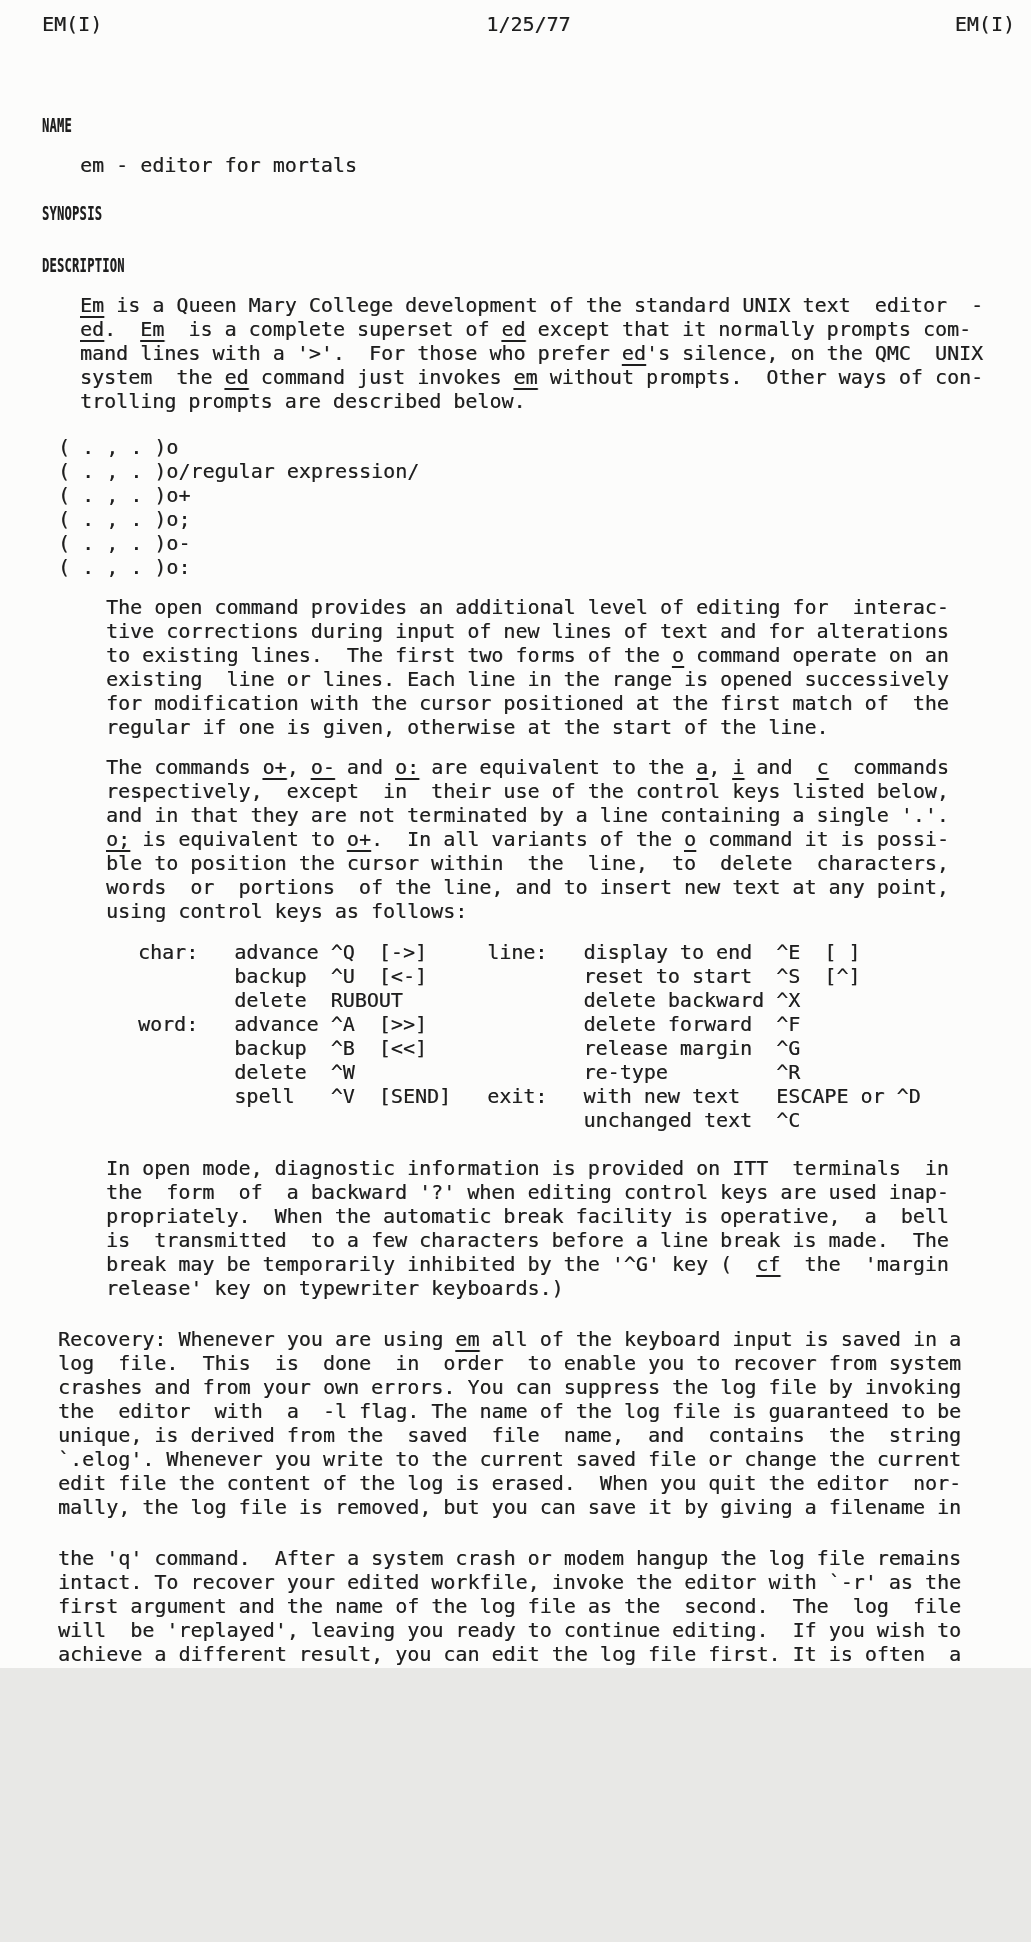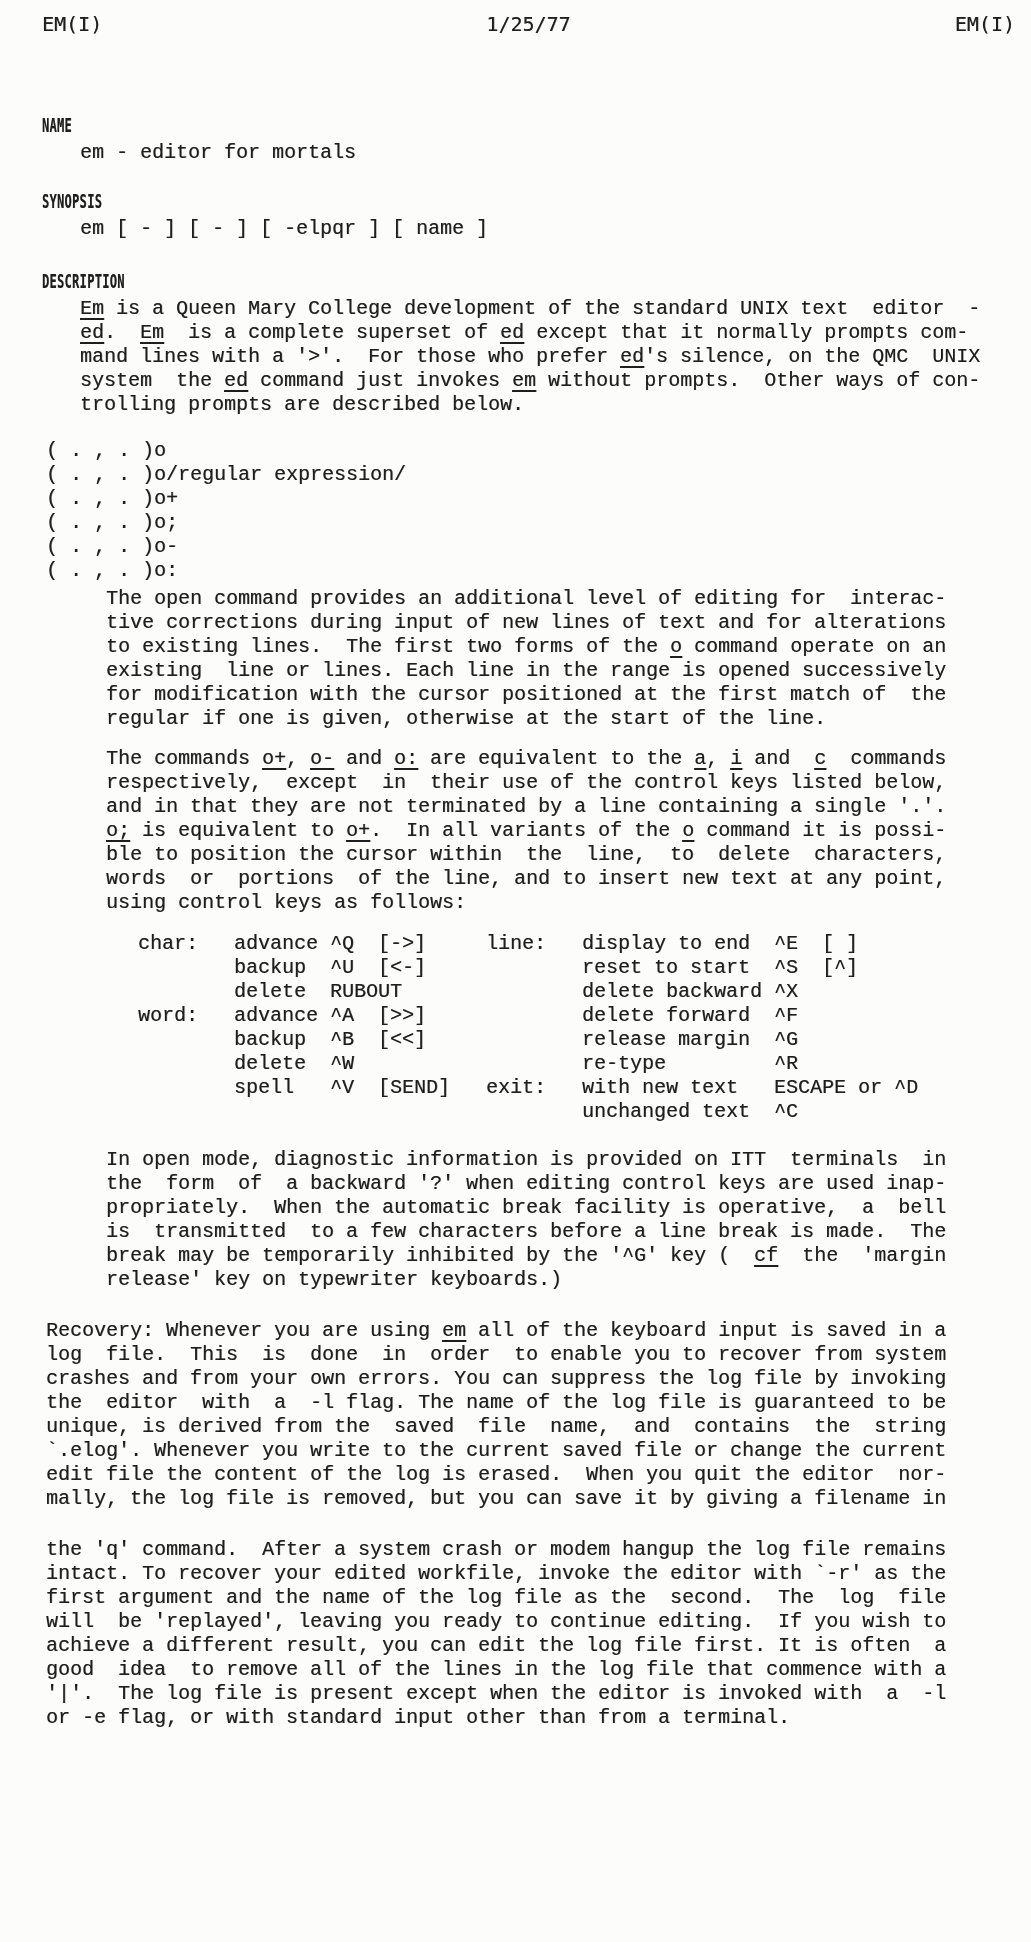--- a/index.html
+++ b/index.html
@@ -1,19 +1,19 @@
 <!DOCTYPE html>
 <html><head>
 <meta charset="utf-8">
 <style>
   html, body { margin: 0; padding: 0; background: #e8e8e6; }
   .page {
     position: relative;
     width: 1031px;
-    height: 1942px;
+    height: 1668px;
     margin: 0 auto;
     background: #fcfcfb;
     color: #1e1e1e;
     font-family: "DejaVu Sans Mono", "Liberation Mono", monospace;
     font-size: 20px;
     line-height: 24px;
     box-sizing: border-box;
     padding: 12px 16px 0 42px;
     overflow: hidden;
     text-shadow: 0.4px 0 0 rgba(20,20,20,0.55);
@@ -28,22 +28,21 @@
     font-size: 20px;
     line-height: 24px;
     font-weight: bold;
     transform: scaleX(0.60);
     transform-origin: 0 50%;
     letter-spacing: 0.5px;
     white-space: pre;
   }
   .para {
     white-space: pre;
-    margin: 4px;
-    font-family: Liberation Mono, monospace;
+    margin: 16px;
   }
   .indent1 { margin-left: 38px; }   
   .indent2 { margin-left: 64px; }   
   .indent3 { margin-left: 96px; }   
   .mt-name     { margin-top: 77px; }
   .mt-synopsis { margin-top: 24px; }
   .mt-desc     { margin-top: 28px; }
   .mt-forms    { margin-top: 22px; }
   .mt-cmds     { margin-top: 16px; }
   .mt-table    { margin-top: 17px; }
@@ -66,21 +65,20 @@
   <header class="mp-header">
     <span>EM(I)</span>
     <span>1/25/77</span>
     <span>EM(I)</span>
   </header>
 
   <h2 class="sec mt-name">NAME</h2>
   <div class="para indent1">em - editor for mortals</div>
 
   <h2 class="sec mt-synopsis">SYNOPSIS</h2>
-  <div class="para indent1">em [ - ] [ - ] [ -elpqr ] [ name ]</div>
 
   <h2 class="sec mt-desc">DESCRIPTION</h2>
   <div class="para indent1"><u>Em</u> is a Queen Mary College development of the standard UNIX text  editor  -
 <u>ed</u>.  <u>Em</u>  is a complete superset of <u>ed</u> except that it normally prompts com-
 mand lines with a '&gt;'.  For those who prefer <u>ed</u>'s silence, on the QMC  UNIX
 system  the <u>ed</u> command just invokes <u>em</u> without prompts.  Other ways of con-
 trolling prompts are described below.</div>
 
   <div class="para mt-forms">( . , . )o
 ( . , . )o/regular expression/

